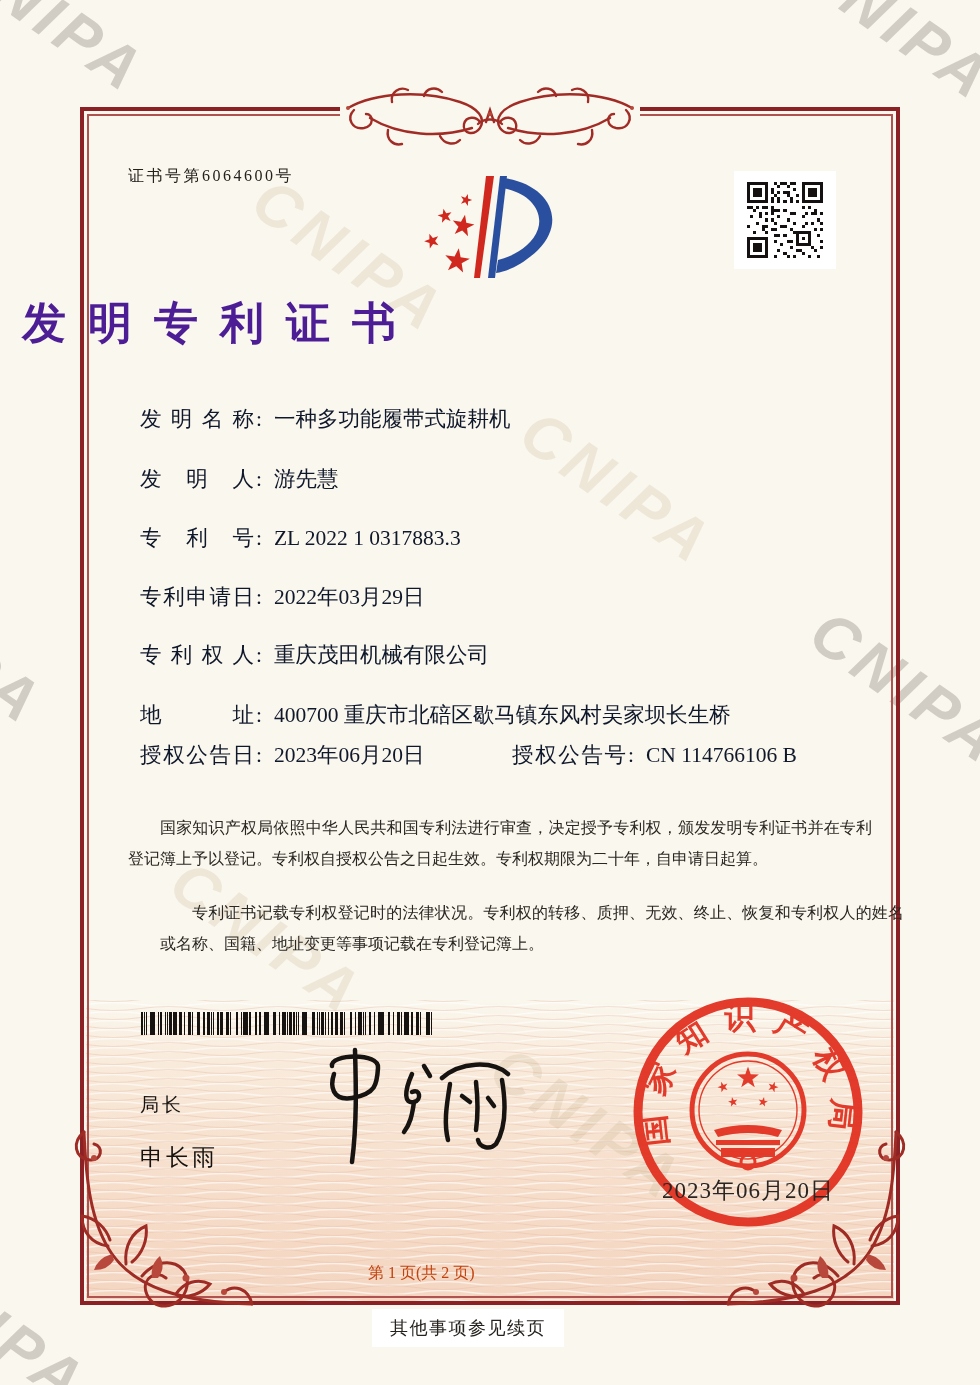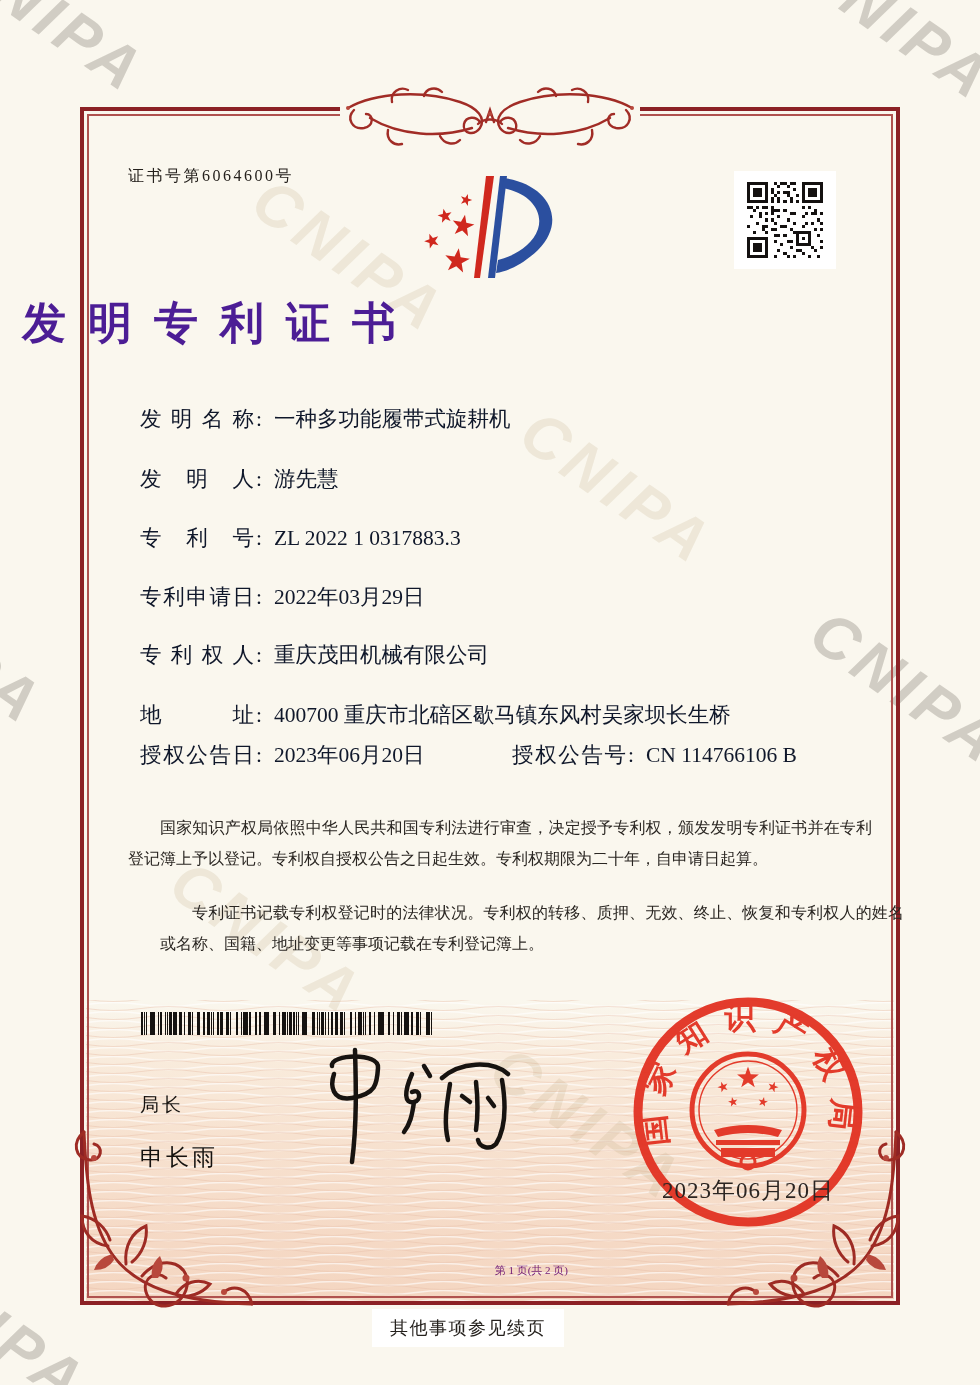--- a/index.html
+++ b/index.html
@@ -68,22 +68,22 @@
        repeating-linear-gradient(90deg,transparent 0 3px,#151210 3px 4px,transparent 4px 10px,
          #151210 10px 13px,transparent 13px 17px,#151210 17px 18px,transparent 18px 23px);}
   .sig-title{position:absolute;left:140px;top:1092px;font-size:19px;letter-spacing:3px;
      font-family:Liberation Sans, sans-serif;color:#15120f;z-index:5;}
   .sig-name{position:absolute;left:140px;top:1142px;font-size:23px;letter-spacing:3px;
      font-family:"Liberation Sans","DejaVu Sans",sans-serif;color:#15120f;z-index:5;}
   .signature{position:absolute;left:292px;top:1044px;width:240px;height:130px;z-index:5;}
   .seal{position:absolute;left:626px;top:990px;width:244px;height:244px;z-index:6;}
   .seal-date{font-family:"Liberation Serif","DejaVu Serif",serif;}
 
-  .page-ind{position:absolute;left:368px;top:1263px;width:200px;text-align:right;
-     font-size:11px;z-index:5;color:#701a75;}
+  .page-ind{position:absolute;left:368px;top:1263px;width:200px;text-align:left;
+     font-size:16px;z-index:5;color:#c2410c;}
   .note-box{position:absolute;left:372px;top:1309px;width:192px;height:38px;background:#fff;
      z-index:6;text-align:center;line-height:38px;font-size:18px;letter-spacing:1.5px;color:#25211d;}
 </style>
 </head>
 <body>
 
 <div id="page">
 
   <div class="wm wm-gray" id="wm1">CNIPA</div>
   <div class="wm wm-gray" id="wm2">CNIPA</div>

